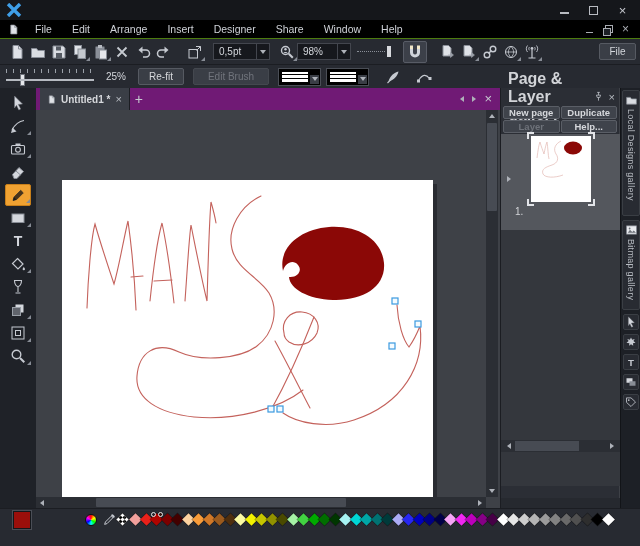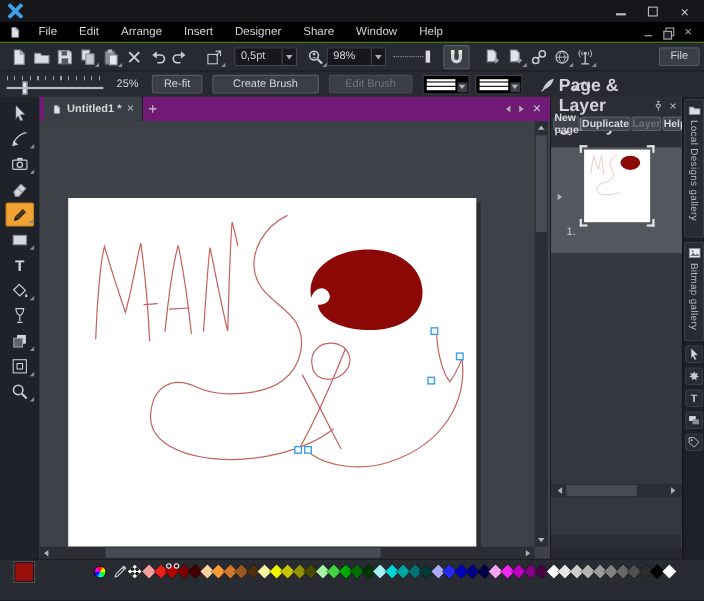--- a/index.html
+++ b/index.html
@@ -82,21 +82,21 @@
   .hscroll{position:absolute;left:0;bottom:0;width:450px;height:11px;background:#2b2e34;display:flex;align-items:center;}
   .hscroll .harrow{width:12px;height:11px;display:flex;align-items:center;justify-content:center;}
   .hscroll .hthumb{position:absolute;left:60px;width:250px;height:9px;top:1px;background:#474b53;border-radius:1px;}
   .hscroll .harrow.right{position:absolute;right:0;}
 
   
   .rightpanel{position:absolute;left:500px;top:0;width:119px;height:420px;background:#2b2e35;border-left:1px solid #1b1d22;}
   .rp-header{height:17px;display:flex;align-items:center;padding:0 4px 0 7px;}
   .rp-title{font-size:16px;font-weight:bold;color:#d2d4d8;flex:1;}
   .rp-close{color:#b6bac1;font-size:11px;line-height:10px;margin-left:5px;}
-  .rp-buttons{display:grid;grid-template-columns:1fr 1fr 1fr 1fr;gap:1px;padding:1px 2px;}
+  .rp-buttons{display:grid;grid-template-columns:1fr 1fr;gap:1px;padding:1px 2px;}
   .rp-btn{height:13px;background:#3f434b;border:1px solid #5a5e66;border-radius:2px;font-size:9.5px;font-weight:bold;color:#d6d8dc;display:flex;align-items:center;justify-content:center;}
   .rp-btn.disabled{color:#6e727a;}
   .rp-gallery{position:absolute;left:0;top:46px;width:119px;height:352px;background:#34373d;}
   .rp-selrow{position:absolute;left:0;top:0;width:119px;height:96px;background:#54575d;}
   .rp-expander{position:absolute;left:6px;top:42px;}
   .rp-thumb{position:absolute;left:30px;top:2px;width:60px;height:66px;background:#fff;}
   .bracket{position:absolute;width:7px;height:7px;}
   .b-tl{left:-4px;top:-4px;border-left:2px solid #e2e4e8;border-top:2px solid #e2e4e8;}
   .b-tr{right:-4px;top:-4px;border-right:2px solid #e2e4e8;border-top:2px solid #e2e4e8;}
   .b-bl{left:-4px;bottom:-4px;border-left:2px solid #e2e4e8;border-bottom:2px solid #e2e4e8;}
@@ -423,21 +423,20 @@
       </span>
     <span class="none-btn">File</span>
   </div>
 
   <div class="toolbar2">
     <span class="smooth-slider">
         <span class="sthumb"></span>
       </span>
     <span class="pctlabel">25%</span>
     <span class="btn">Re-fit</span>
-    <span class="btn" style="padding:0 18px">Create Brush</span>
     <span class="btn disabled" style="padding:0 14px">Edit Brush</span>
     <span class="stroke-combo">
       <i class="sline"></i>
         <i class="sline"></i>
         <i class="sline"></i>
       <span class="scarrow">
           <i class="tri-down"></i>
         </span>
     </span>
     <span class="stroke-combo">

